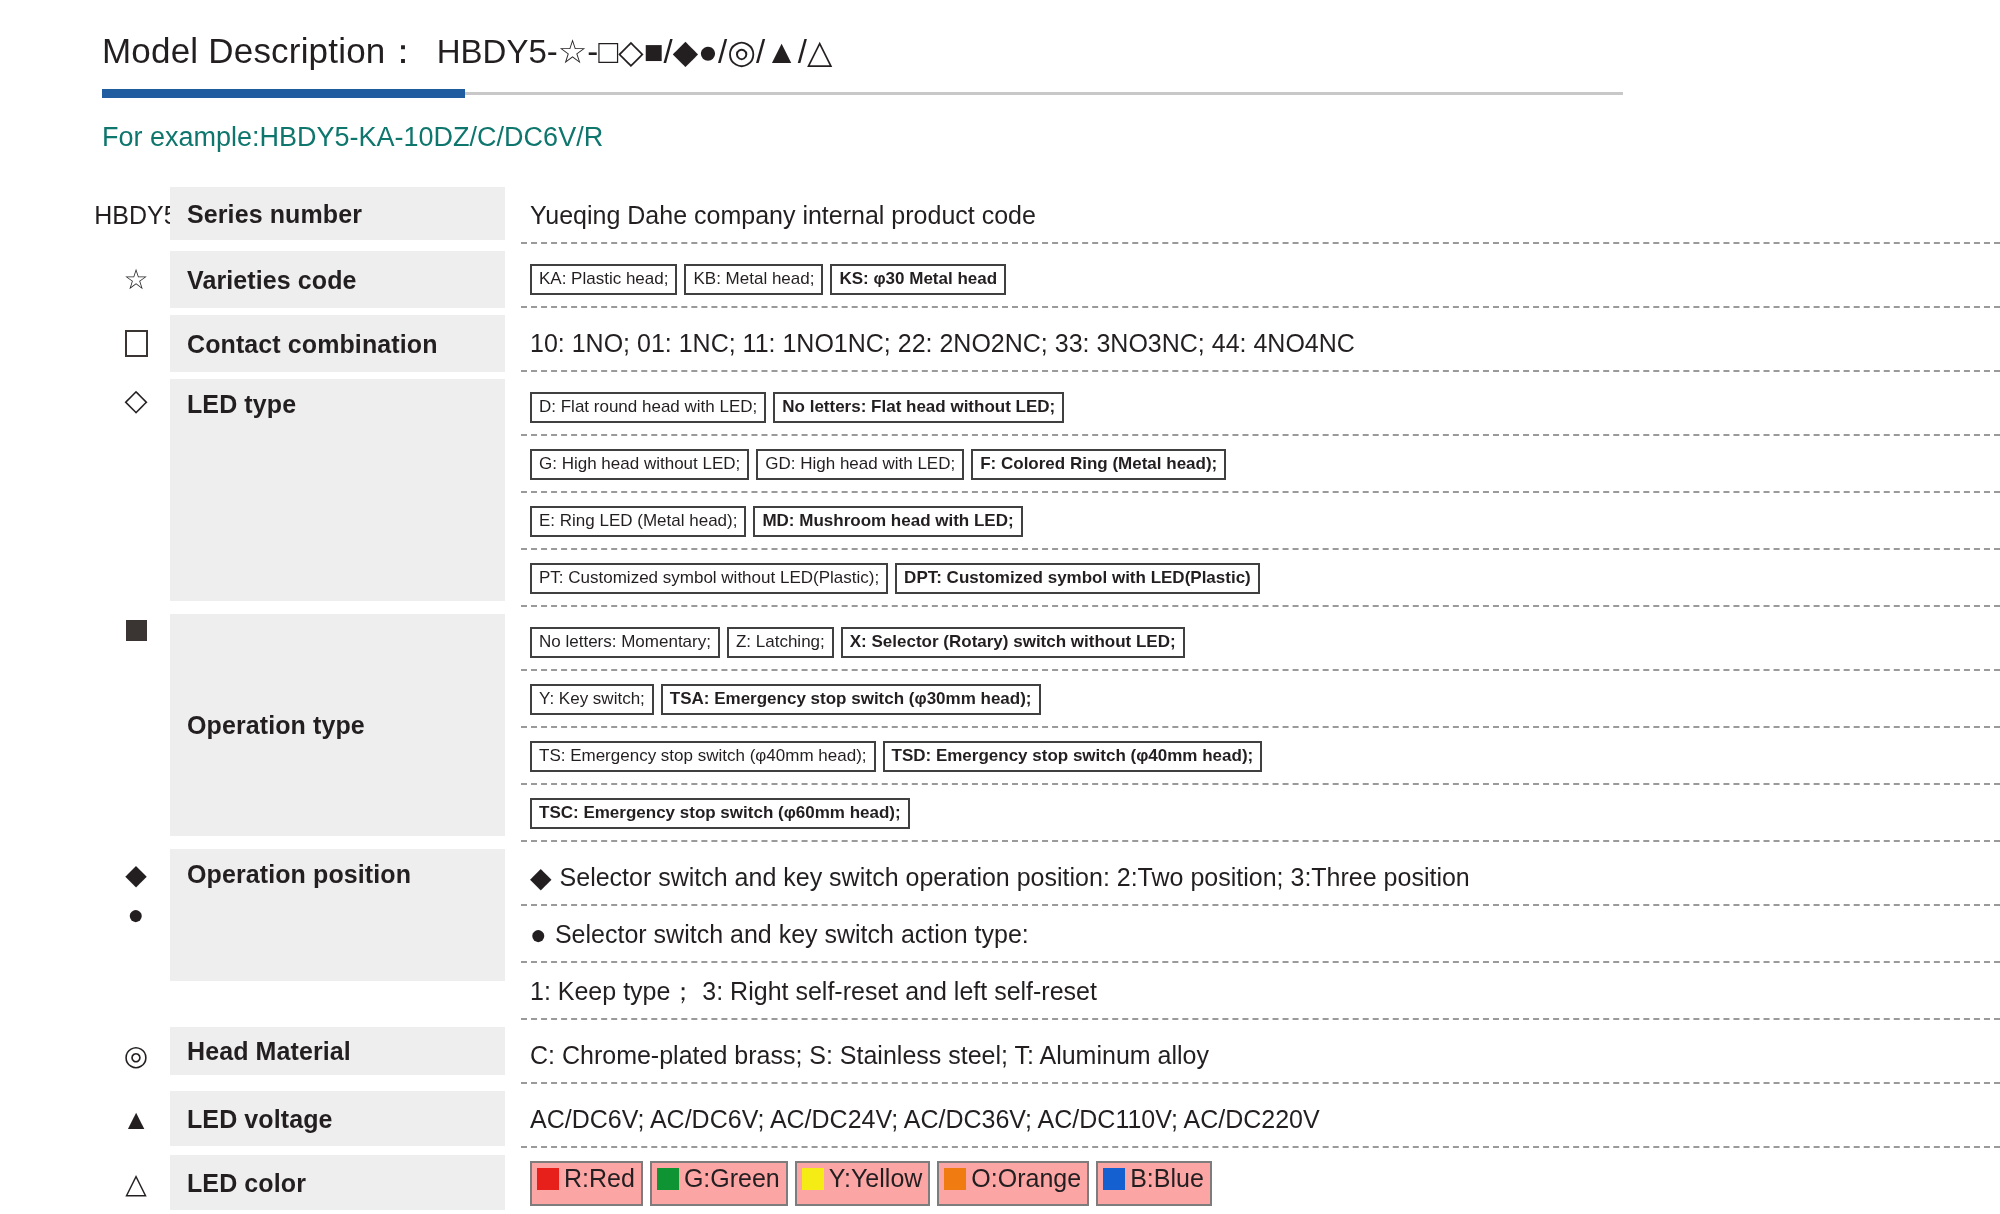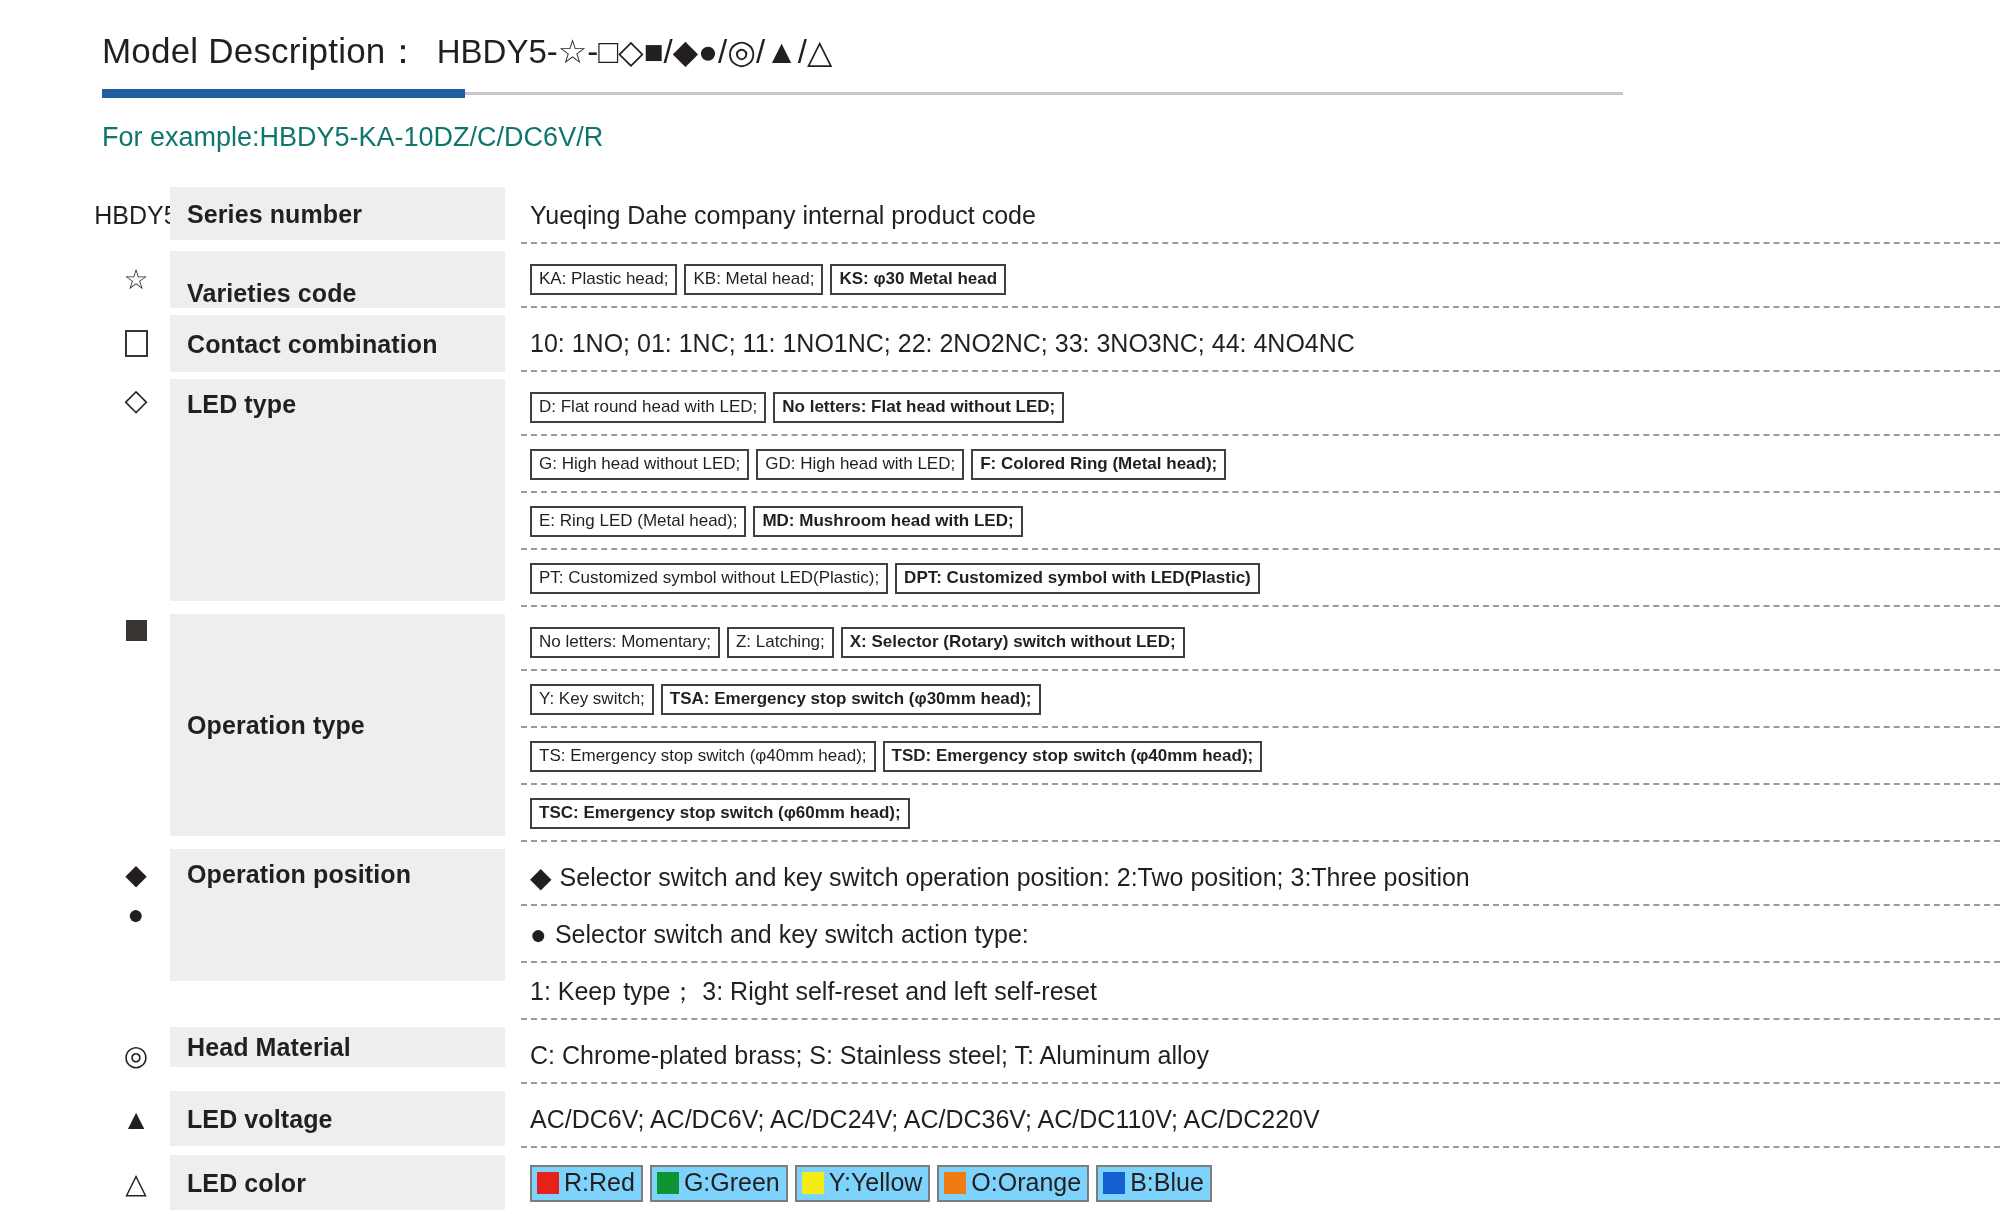--- a/index.html
+++ b/index.html
@@ -182,23 +182,23 @@
     line-height: 1;
     display: inline-block;
     color: #231f20;
   }
 
   
   .chip {
     display: inline-flex;
     align-items: center;
     border: 2px solid #7d7d7d;
-    padding: 2px 6px 3px 5px;
+    padding: 2px 6px 12px 5px;
     margin-right: 7px;
-    background: #7dd3fc;
+    background: #fca5a5;
     white-space: nowrap;
   }
   .chip .sw {
     width: 22px;
     height: 22px;
     display: inline-block;
     margin-right: 5px;
     flex: 0 0 22px;
   }
   .chip .chip-label {
@@ -245,21 +245,21 @@
         <div class="crow">
           <span class="plain">Yueqing Dahe company internal product code</span>
         </div>
       </div>
     </div>
 
     <div class="row" style="margin-top:7px;">
       <div class="sym-col middle">
         <span class="sym">☆</span>
       </div>
-      <div class="label-col" style="height:57px;align-items:flex-end;">
+      <div class="label-col" style="height:57px;">
         <span class="label-text">Varieties code</span>
       </div>
       <div class="content-col">
         <div class="crow">
           <span class="boxed">KA: Plastic head;</span>
           <span class="boxed">KB: Metal head;</span>
           <span class="boxed">KS: φ30 Metal head</span>
         </div>
       </div>
     </div>
@@ -355,21 +355,21 @@
         <div class="crow">
           <span class="plain">1: Keep type；  3: Right self-reset and left self-reset</span>
         </div>
       </div>
     </div>
 
     <div class="row" style="margin-top:7px;">
       <div class="sym-col middle">
         <span class="sym">◎</span>
       </div>
-      <div class="label-col" style="height:40px;">
+      <div class="label-col" style="height:48px;">
         <span class="label-text">Head Material</span>
       </div>
       <div class="content-col">
         <div class="crow">
           <span class="plain">C: Chrome-plated brass;   S: Stainless steel;   T: Aluminum alloy</span>
         </div>
       </div>
     </div>
 
     <div class="row" style="margin-top:7px;">

